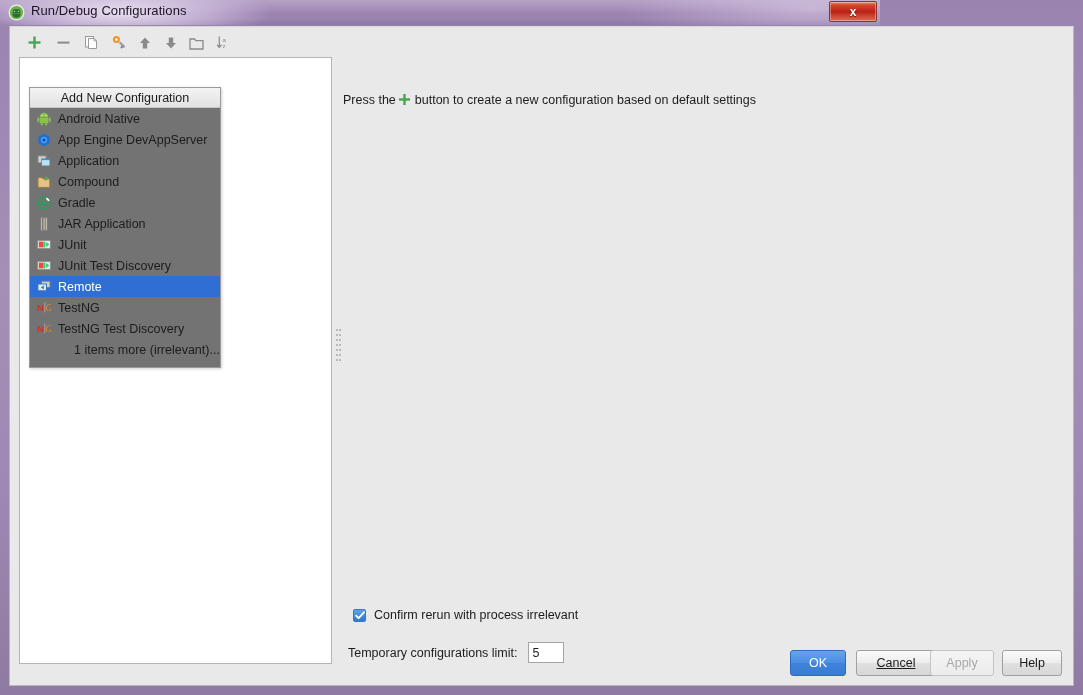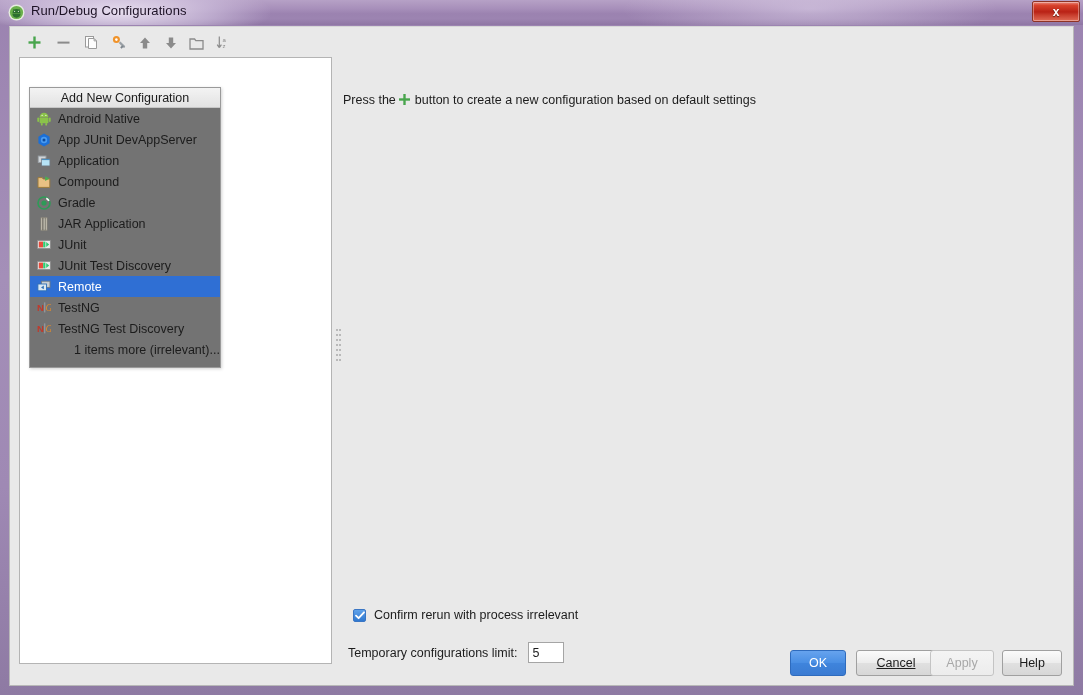--- a/index.html
+++ b/index.html
@@ -12,21 +12,21 @@
   body { background: #ffffff; }
 
   
   #window {
     position: absolute; left: 0; top: 0;
     width: 1083px; height: 695px;
     background: linear-gradient(to bottom, #9b83b0 0%, #a48fb8 40%, #9f89b4 70%, #8e7aa3 100%);
   }
   #titlebar {
     position: absolute; left: 0; top: 0;
-    width: 1083px; height: 25px;
+    width: 880px; height: 25px;
     background: linear-gradient(to bottom,
         #b6a1c6 0%, #a78fba 35%, #9b82b0 55%, #9c84b1 75%, #8f76a4 100%);
     overflow: hidden;
   }
   #titlebar .glow {
     position: absolute; left: -30px; top: -18px;
     width: 300px; height: 60px;
     background: radial-gradient(ellipse at center, rgba(236,228,243,0.95) 0%,
                 rgba(214,201,228,0.55) 45%, rgba(200,185,218,0.0) 72%);
     pointer-events: none;
@@ -352,21 +352,21 @@
       </div>
 
       <div class="popup-row">
         <span class="ico">
           <svg width="14" height="14" viewBox="0 0 14 14">
             <path d="M7 0.6 L12.6 3.8 V10.2 L7 13.4 L1.4 10.2 V3.8 Z" fill="#1c6fd6"></path>
             <circle cx="7" cy="7" r="3.2" fill="#4a9bf0"></circle>
             <circle cx="7" cy="7" r="1.5" fill="#0d4a9c"></circle>
           </svg>
         </span>
-        <span>App JUnit DevAppServer</span>
+        <span>App Engine DevAppServer</span>
       </div>
 
       <div class="popup-row">
         <span class="ico">
           <svg width="14" height="14" viewBox="0 0 14 14">
             <rect x="0.8" y="1.6" width="8.6" height="7.4" fill="#9aa0a6"></rect>
             <rect x="1.8" y="2.6" width="6.6" height="5.4" fill="#cfd4d8"></rect>
             <rect x="4.2" y="4.4" width="9" height="7.8" fill="#6f7b85"></rect>
             <rect x="4.9" y="6.1" width="7.6" height="5.4" fill="#b6e3f5"></rect>
             <rect x="4.9" y="5.0" width="7.6" height="1.0" fill="#4a90c2"></rect>

